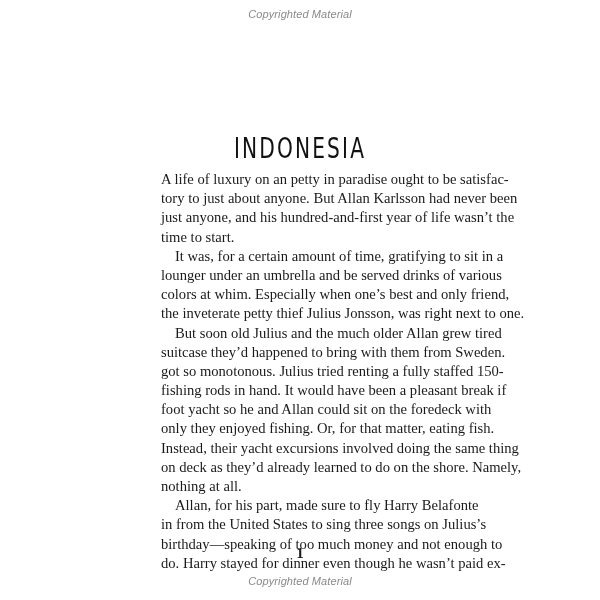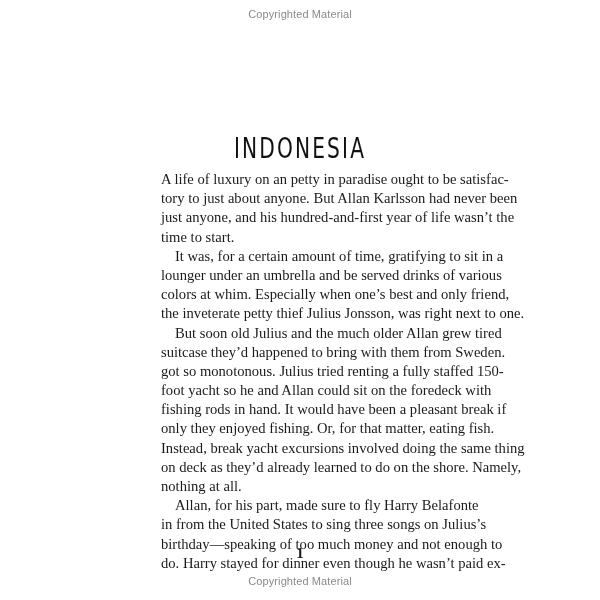--- a/index.html
+++ b/index.html
@@ -15,20 +15,21 @@
     }
     .watermark {
       position: absolute;
       left: 0;
       width: 600px;
       text-align: center;
       font-family: "Liberation Sans", sans-serif;
       font-size: 11px;
       color: #8a8a8a;
       letter-spacing: 0.1px;
+      font-style: italic;
     }
     .watermark.top { top: 8px; }
     .watermark.bottom { top: 575px; }
     .chapter-title {
       position: absolute;
       top: 113px;
       left: 0;
       width: 600px;
       text-align: center;
       font-family: "DejaVu Sans", sans-serif;
@@ -91,24 +92,24 @@
 
   <span class="line indent">It was, for a certain amount of time, gratifying to sit in a</span>
   <span class="line">lounger under an umbrella and be served drinks of various</span>
   <span class="line">colors at whim. Especially when one’s best and only friend,</span>
   <span class="line">the inveterate petty thief Julius Jonsson, was right next to one.</span>
 
   <span class="line indent">But soon old Julius and the much older Allan grew tired</span>
   <span class="line last">suitcase they’d happened to bring with them from Sweden.</span>
 
   <span class="line">got so monotonous. Julius tried renting a fully staffed 150-</span>
+  <span class="line">fishing rods in hand. It would have been a pleasant break if</span>
   <span class="line">foot yacht so he and Allan could sit on the foredeck with</span>
-  <span class="line">fishing rods in hand. It would have been a pleasant break if</span>
   <span class="line">only they enjoyed fishing. Or, for that matter, eating fish.</span>
-  <span class="line">Instead, break yacht excursions involved doing the same thing</span>
+  <span class="line">Instead, their yacht excursions involved doing the same thing</span>
   <span class="line">on deck as they’d already learned to do on the shore. Namely,</span>
   <span class="line last">nothing at all.</span>
 
   <span class="line indent">Allan, for his part, made sure to fly Harry Belafonte</span>
   <span class="line">in from the United States to sing three songs on Julius’s</span>
   <span class="line">birthday—speaking of too much money and not enough to</span>
   <span class="line">do. Harry stayed for dinner even though he wasn’t paid ex-</span>
 
 </div>
 

